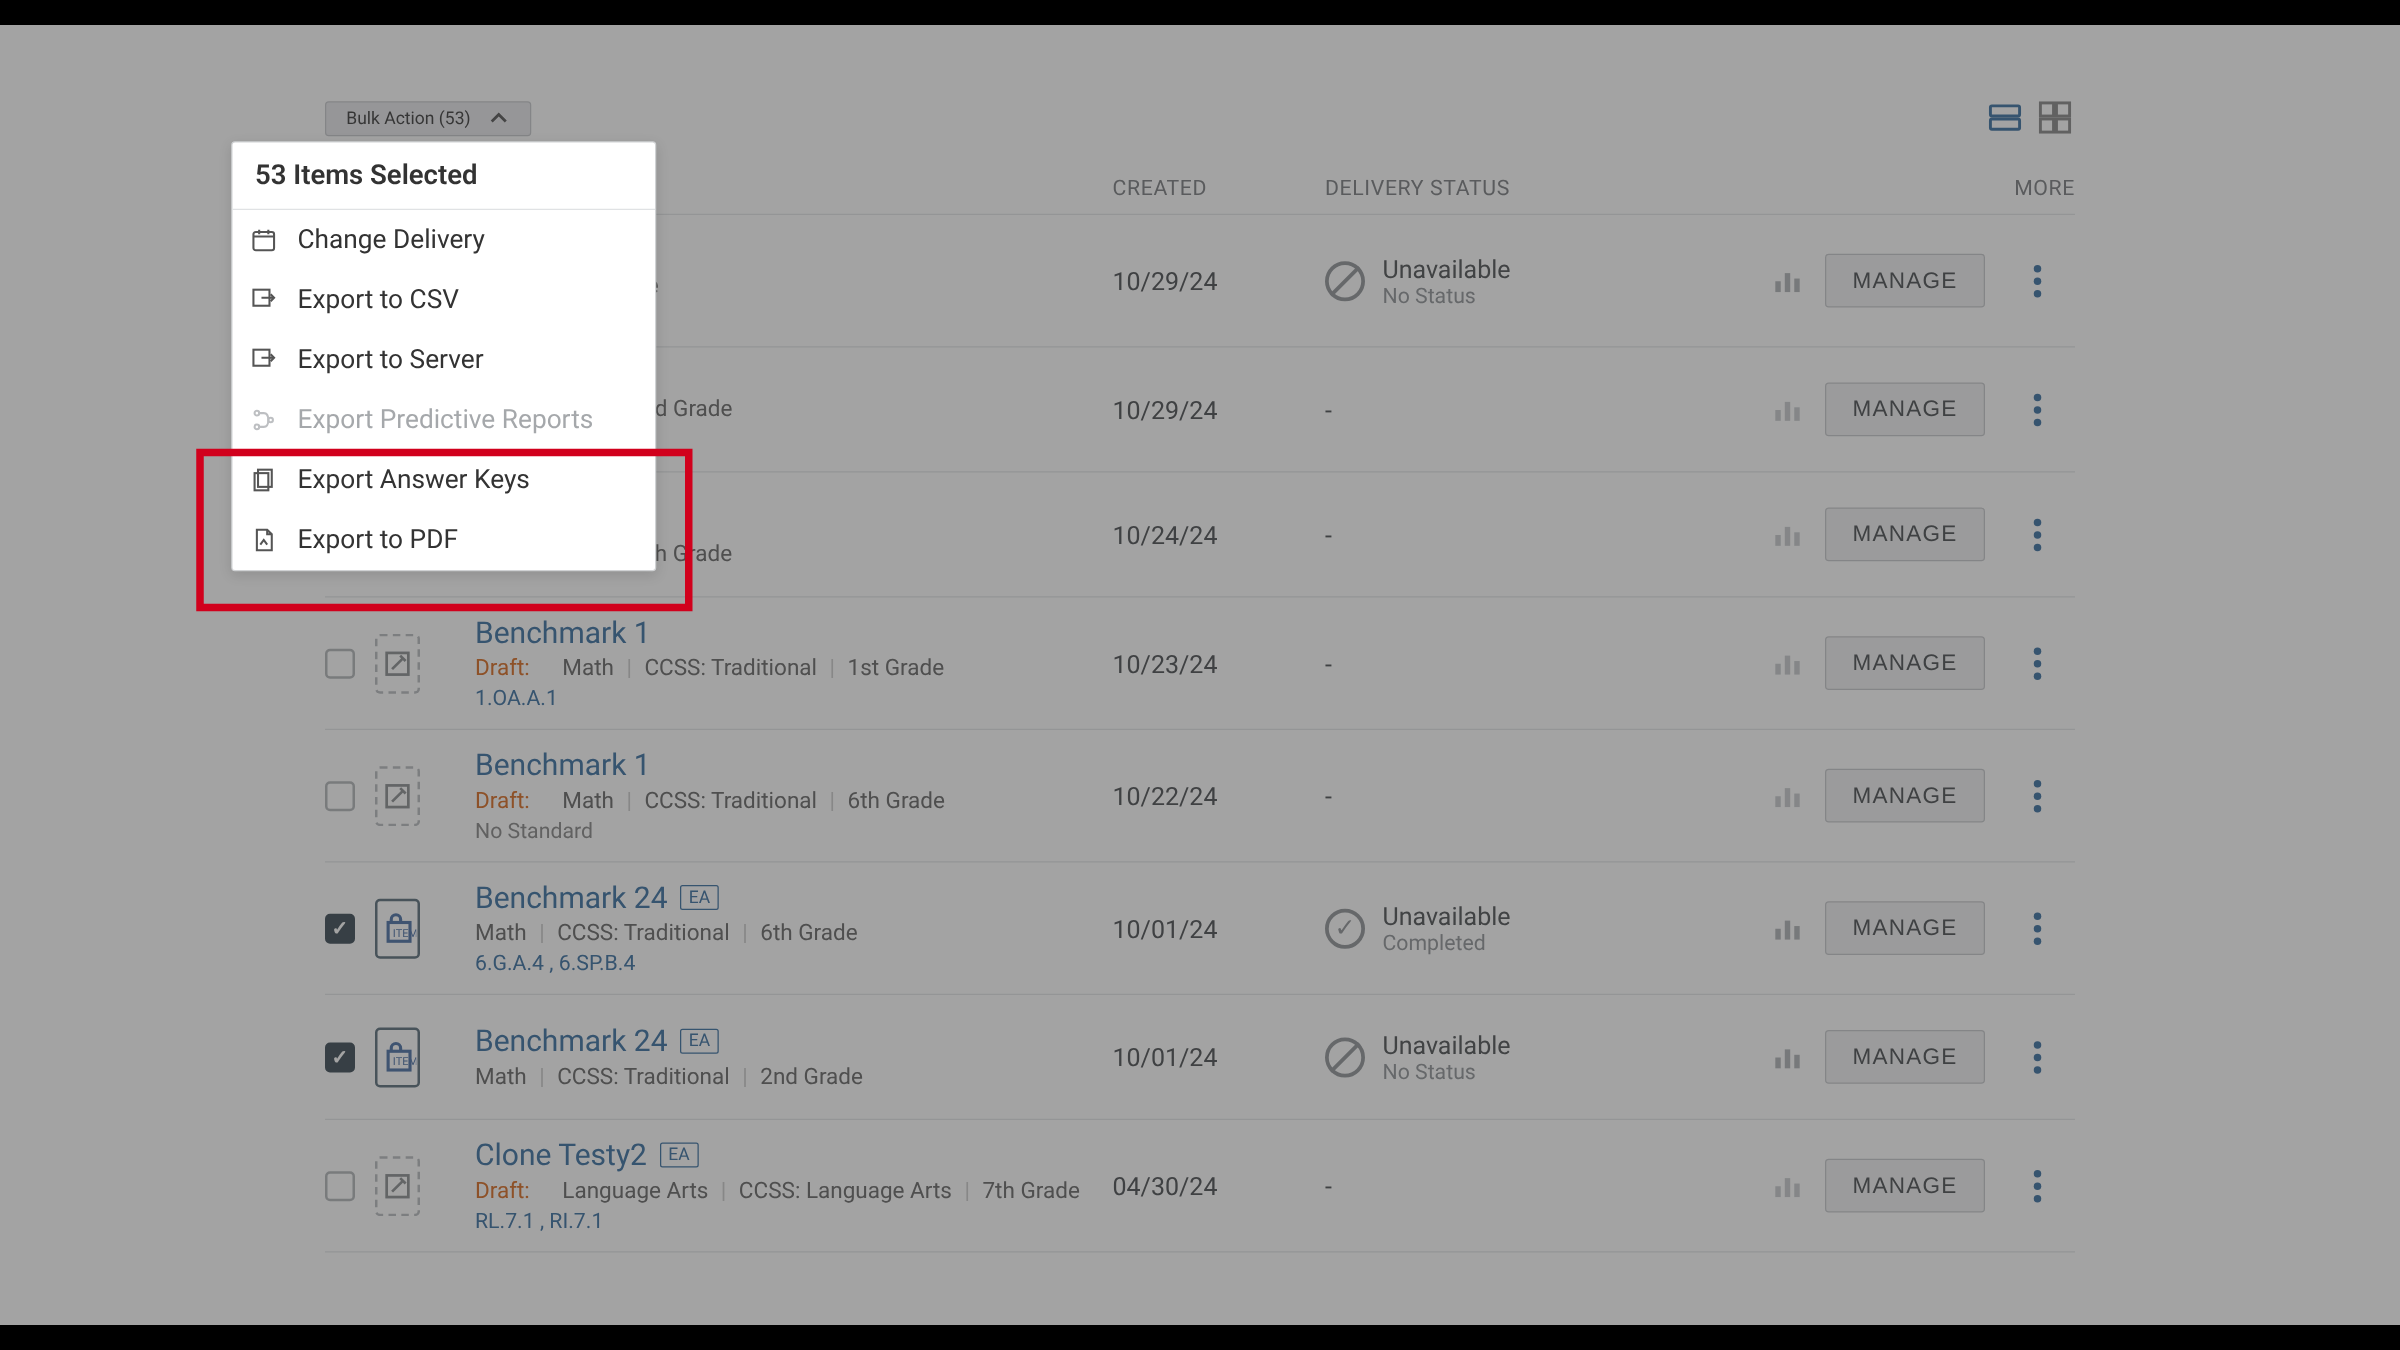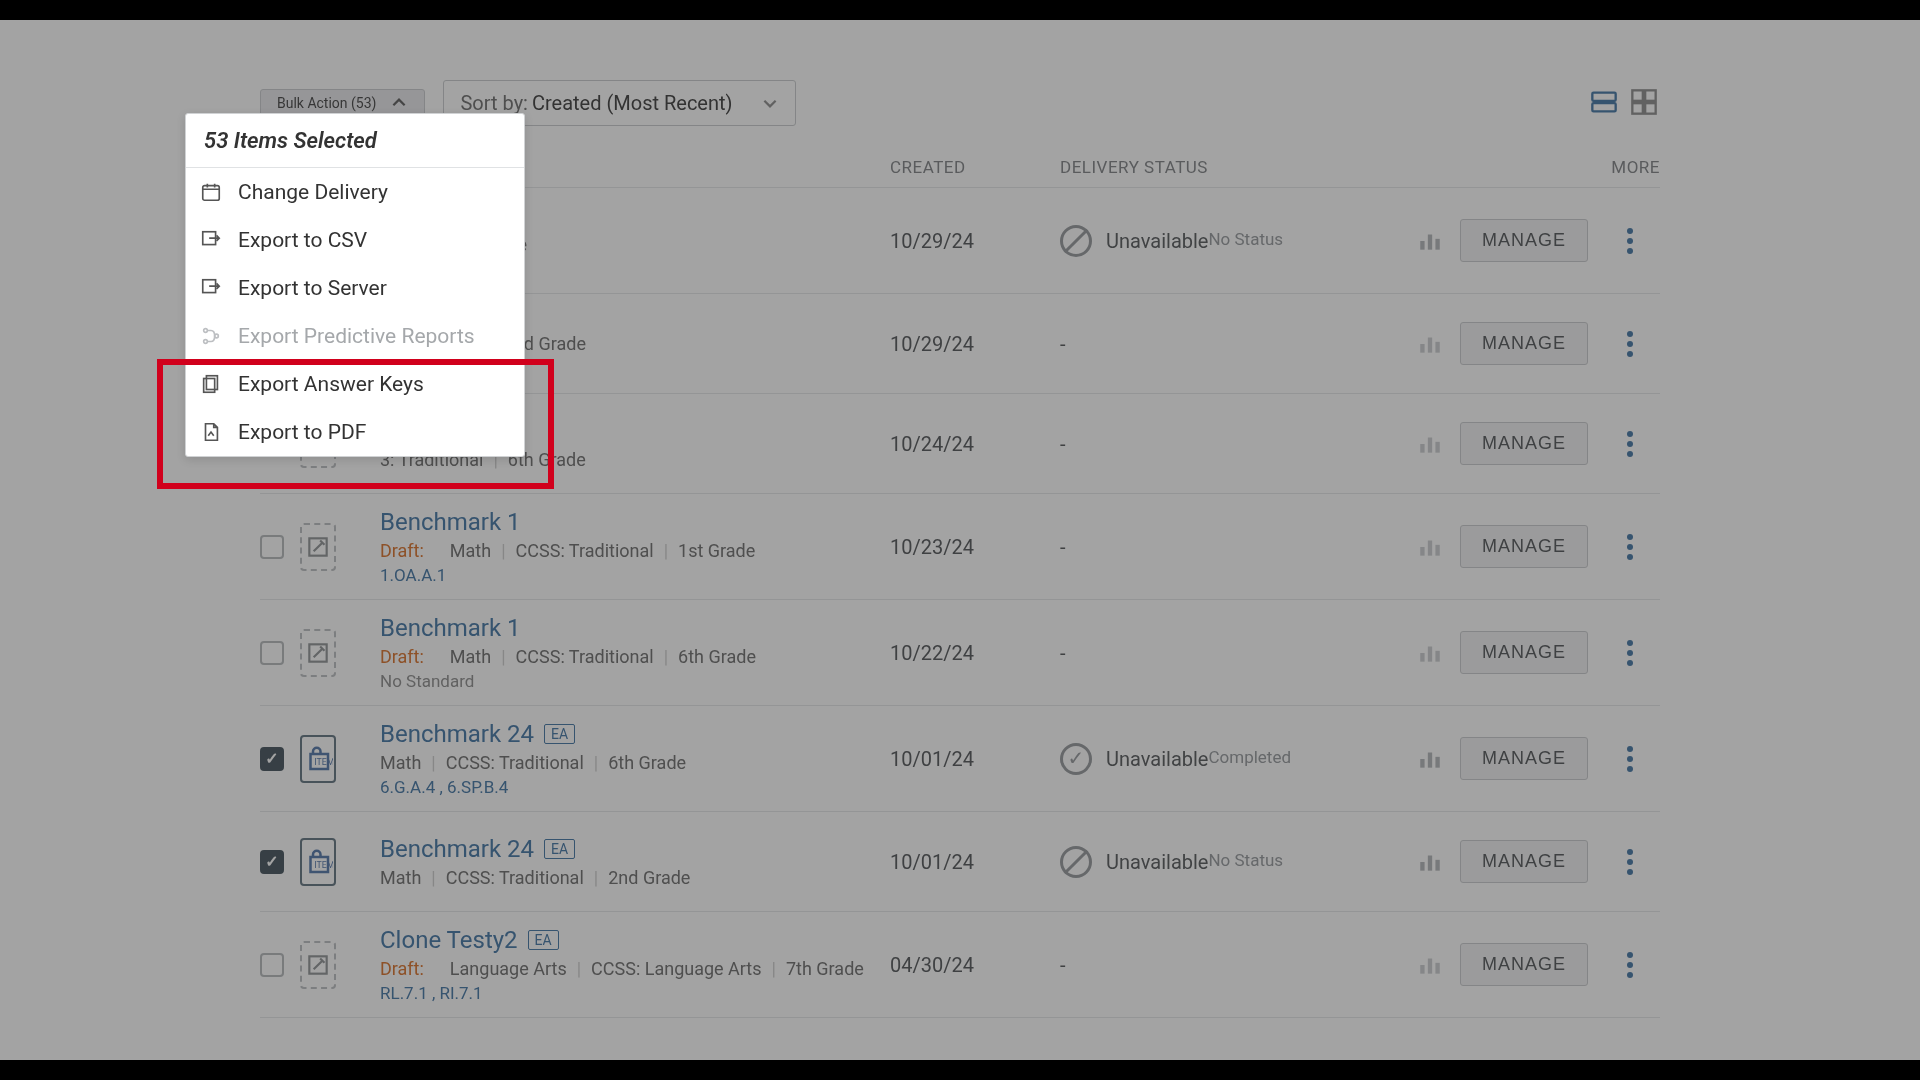--- a/index.html
+++ b/index.html
@@ -169,21 +169,21 @@
   transform: translateX(-50%) rotate(45deg);
 }
 .delivery-cell .circ.check::after {
   content: "✓";
   position: absolute;
   color: #909498;
   font-size: 20px;
   left: 50%; top: 50%;
   transform: translate(-50%, -55%);
 }
-.delivery-text { display: flex; flex-direction: row; }
+.delivery-text { display: flex; flex-direction: column; }
 .delivery-text .d1 { color: #4d5053; font-size: 20px; }
 .delivery-text .d2 { color: #909498; font-size: 17px; }
 .dash { color: #4a4d50; font-size: 20px; }
 
 .chart-cell {
   display: flex; align-items: center; justify-content: center;
   color: #b0b3b6;
 }
 
 .manage-cell button {
@@ -216,21 +216,20 @@
   border-radius: 3px;
   box-shadow: 0 3px 10px rgba(0,0,0,0.12);
   z-index: 50;
 }
 .dropdown-header {
   padding: 14px 18px;
   font-size: 22px;
   font-weight: 600;
   color: #333;
   border-bottom: 1px solid #e0e2e4;
-  font-style: italic;
 }
 .dd-item {
   display: flex;
   align-items: center;
   gap: 16px;
   padding: 12px 14px;
   font-size: 21px;
   color: #333;
   cursor: pointer;
 }
@@ -272,29 +271,20 @@
 
     <div class="toolbar">
       <div class="bulk-action">
         <span>Bulk Action (53)</span>
         <span class="chev">
           <svg viewBox="0 0 16 16" fill="none" stroke="#555" stroke-width="2">
               <polyline points="3,10 8,5 13,10"></polyline>
             </svg>
         </span>
       </div>
-      <div class="sort-by">
-        <span class="label">Sort by:</span>
-        <span class="value">Created (Most Recent)</span>
-        <span class="chev">
-          <svg viewBox="0 0 16 16" fill="none" stroke="#888" stroke-width="2">
-              <polyline points="3,6 8,11 13,6"></polyline>
-            </svg>
-        </span>
-      </div>
       <div class="view-toggle">
         <span class="vt">
           <svg viewBox="0 0 24 24" fill="none" stroke="#3a6fa0" stroke-width="2">
               <rect x="2" y="4" width="20" height="7" rx="1"></rect>
               <rect x="2" y="13" width="20" height="7" rx="1"></rect>
             </svg>
         </span>
         <span class="vt">
           <svg viewBox="0 0 24 24" fill="none" stroke="#888" stroke-width="2">
               <rect x="2" y="2" width="9" height="9"></rect>

